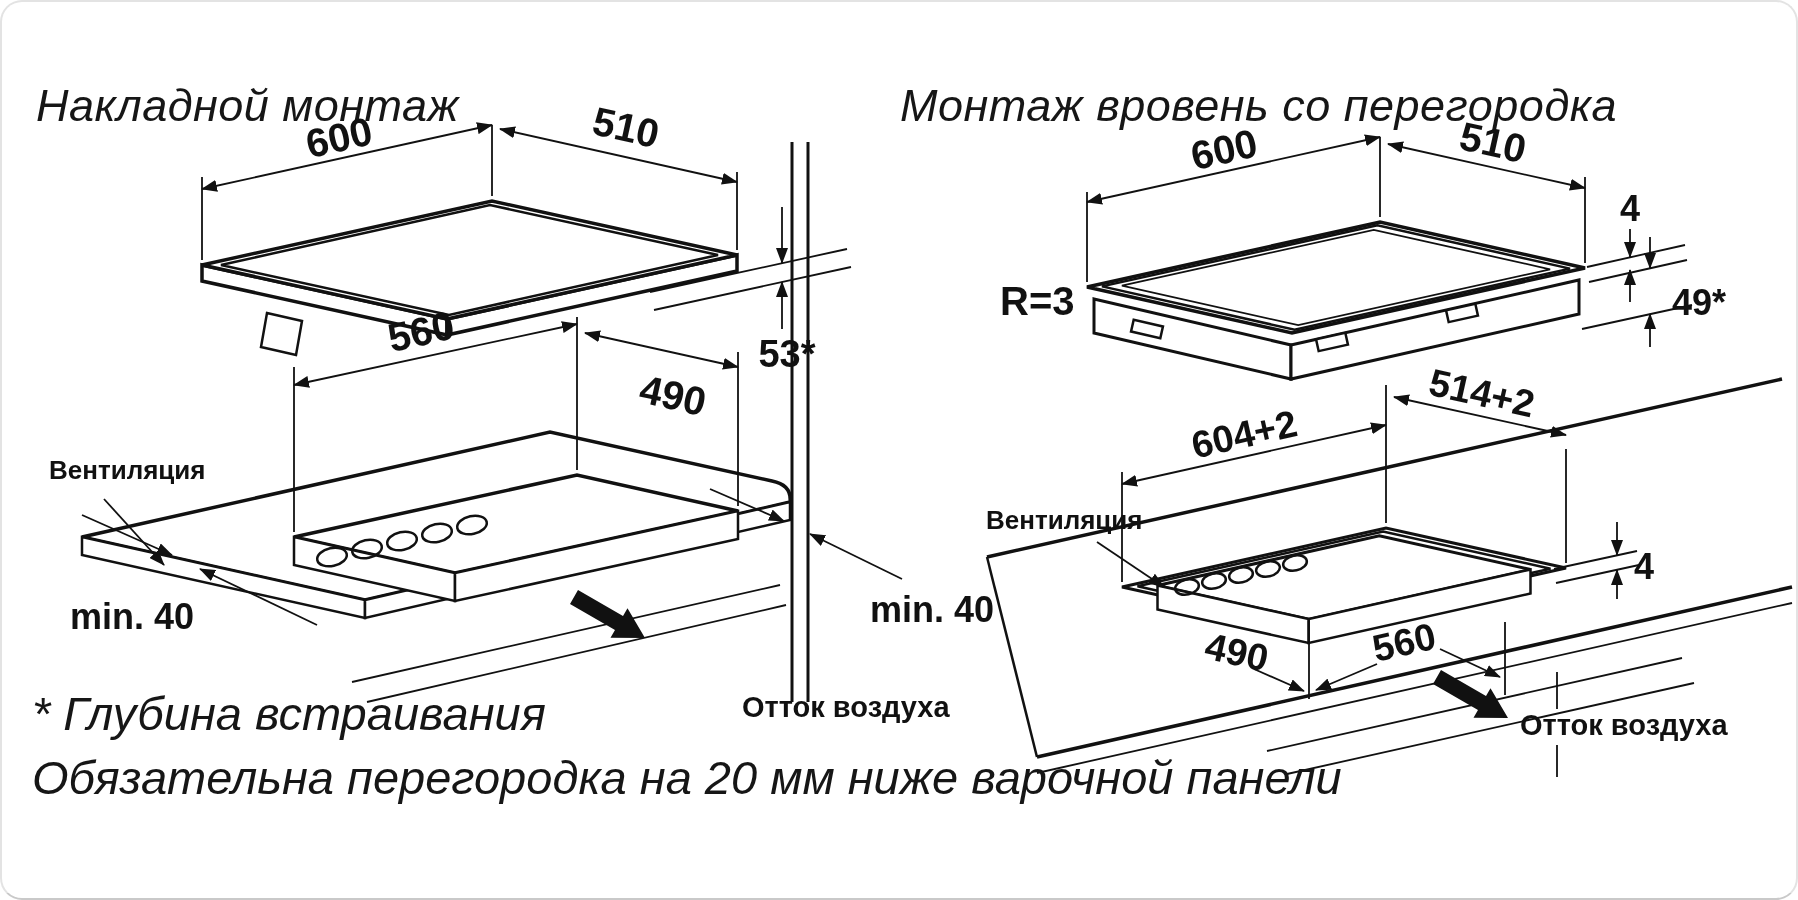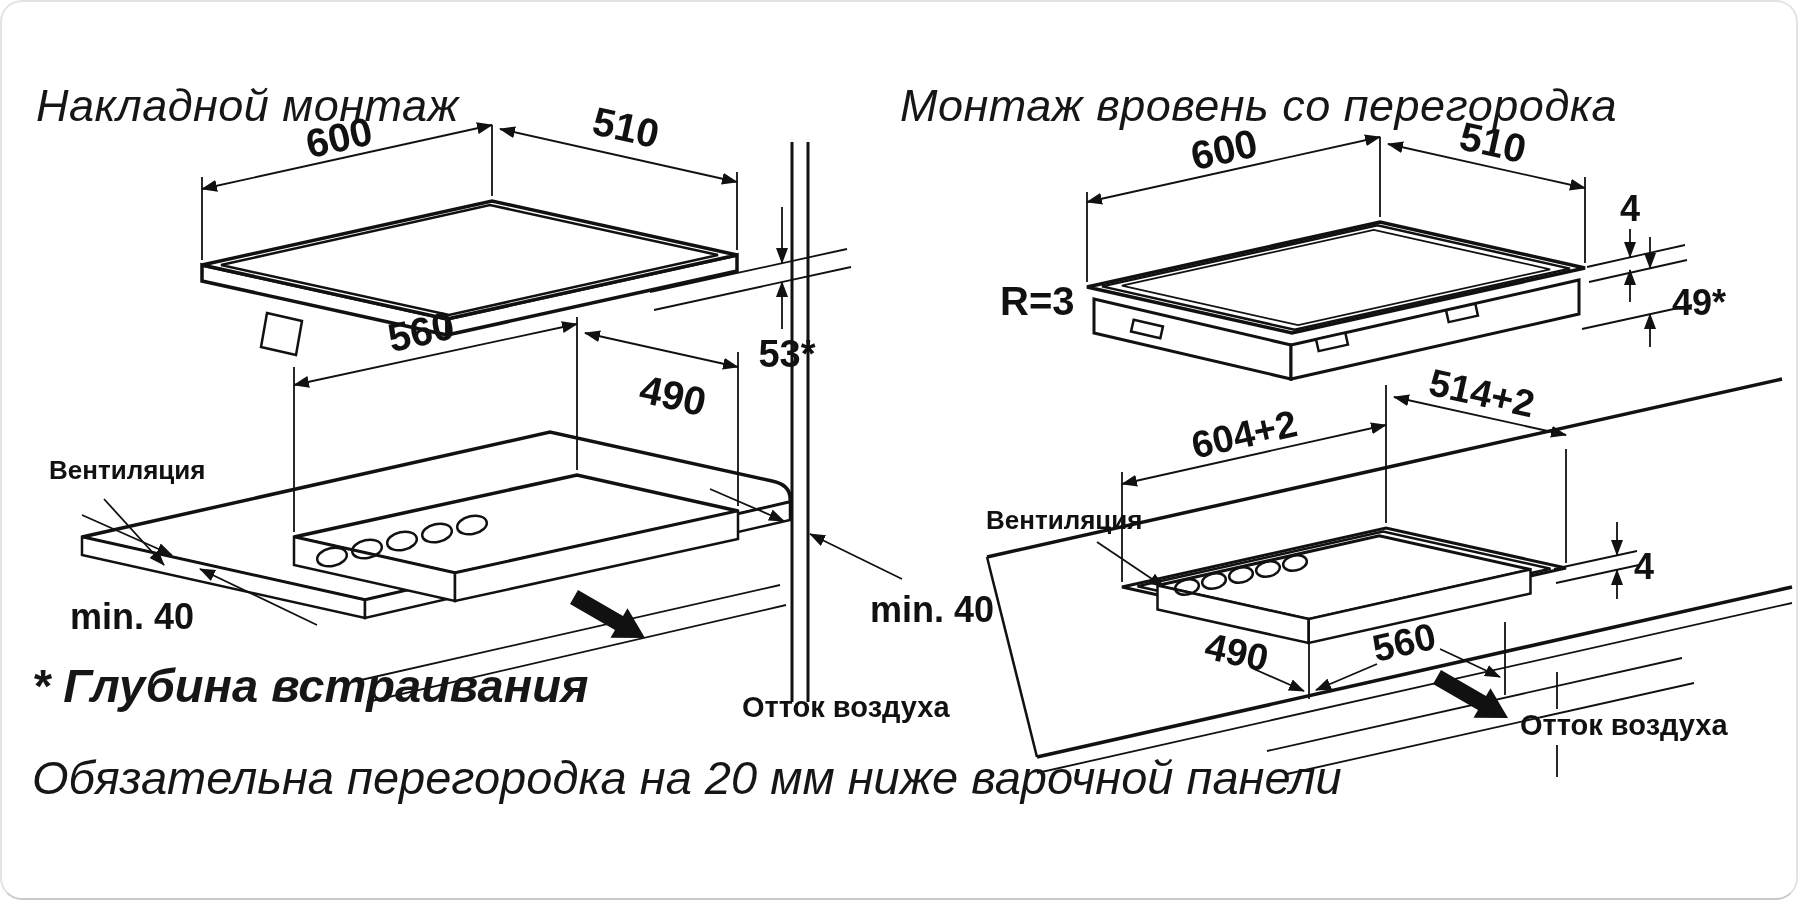--- a/index.html
+++ b/index.html
@@ -26,21 +26,21 @@
   #title-left{left:34px;top:78px;}
   #title-right{left:898px;top:78px;}
   .footnote{
     position:absolute;
     font-style:italic;
     font-size:47px;
     font-weight:400;
     color:#161616;
     white-space:nowrap;
   }
-  #footnote-1{left:30px;top:656px;font-weight:bold;}
+  #footnote-1{left:30px;top:684px;}
   #footnote-2{left:30px;top:748px;text-align:center;}
   svg{position:absolute;overflow:visible;}
   #svg-left{left:20px;top:115px;}
   #svg-right{left:980px;top:115px;}
   .ln{stroke:#111;fill:none;}
   .w35{stroke-width:3.5px;}
   .w3{stroke-width:3px;}
   .w25{stroke-width:2.5px;}
   .thin{stroke-width:1.8px;}
   .whitefill{fill:#ffffff;stroke:#111;}

